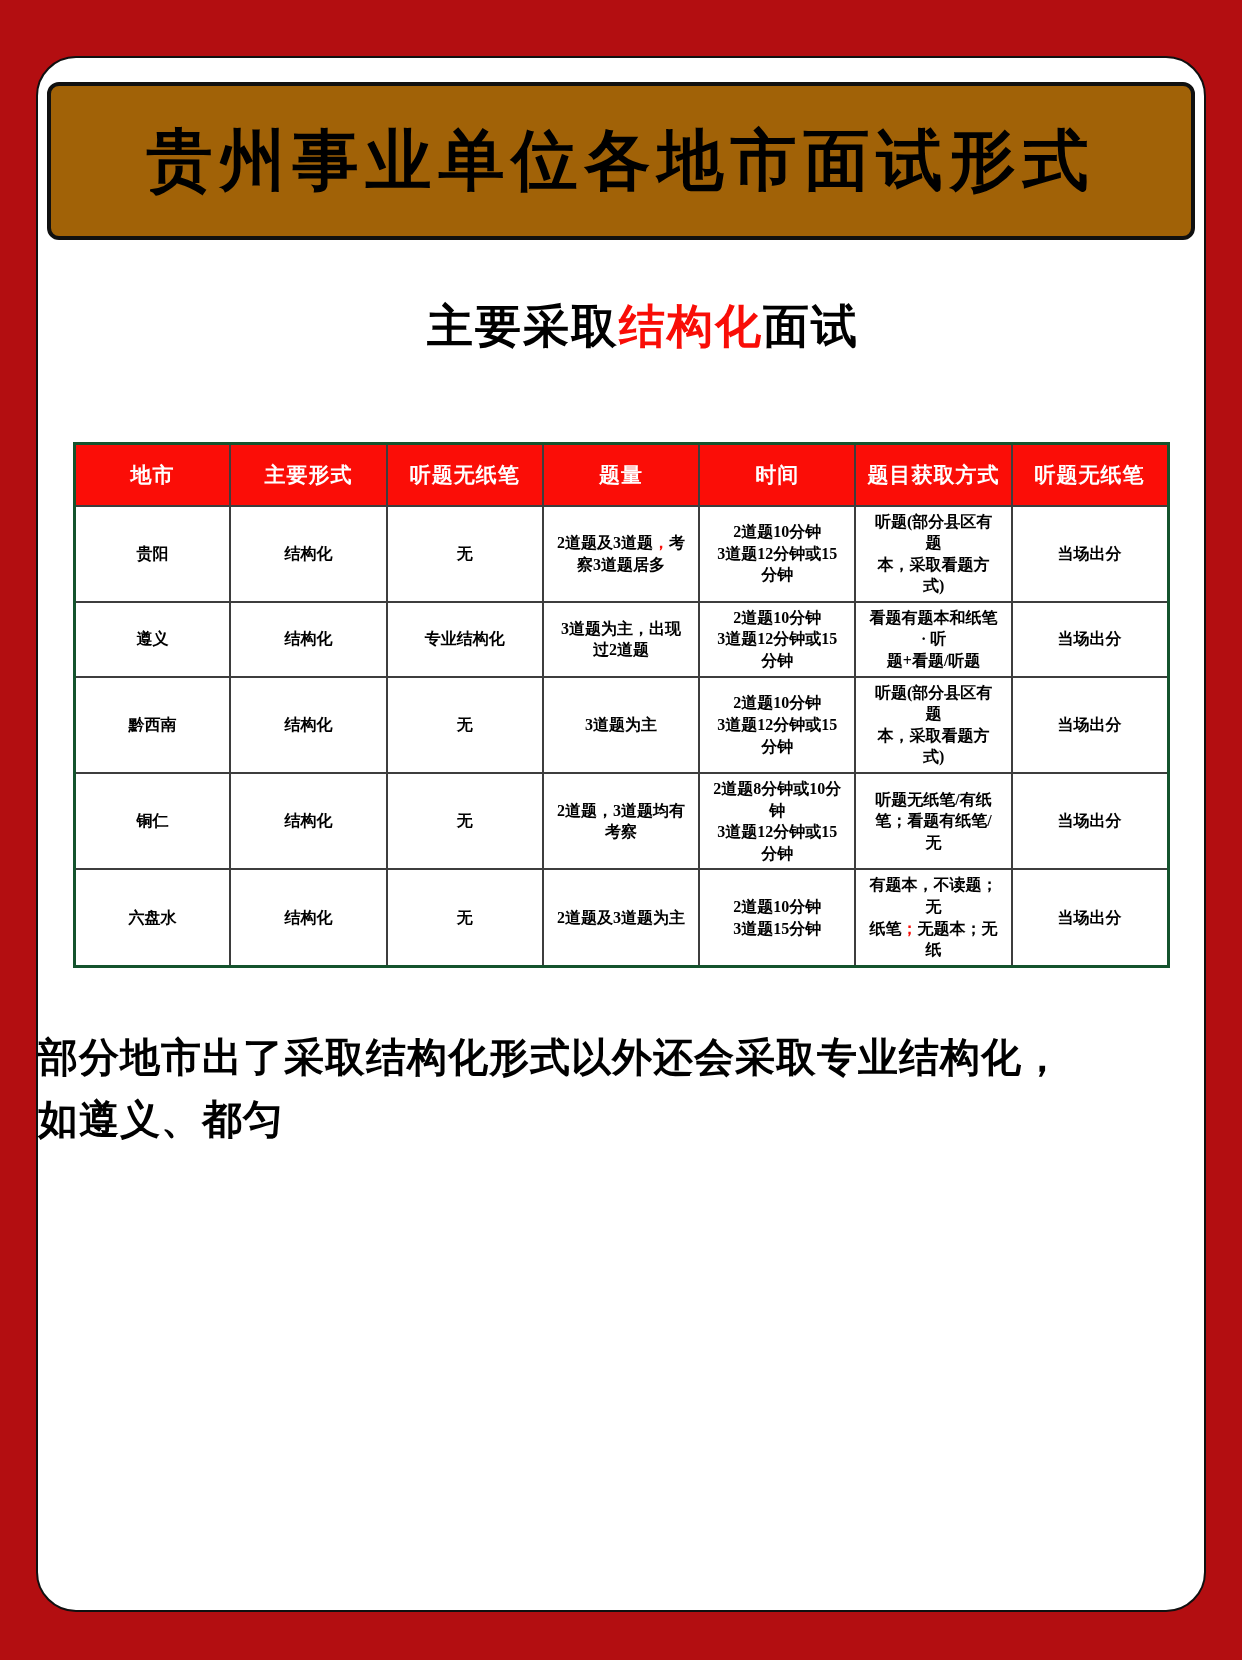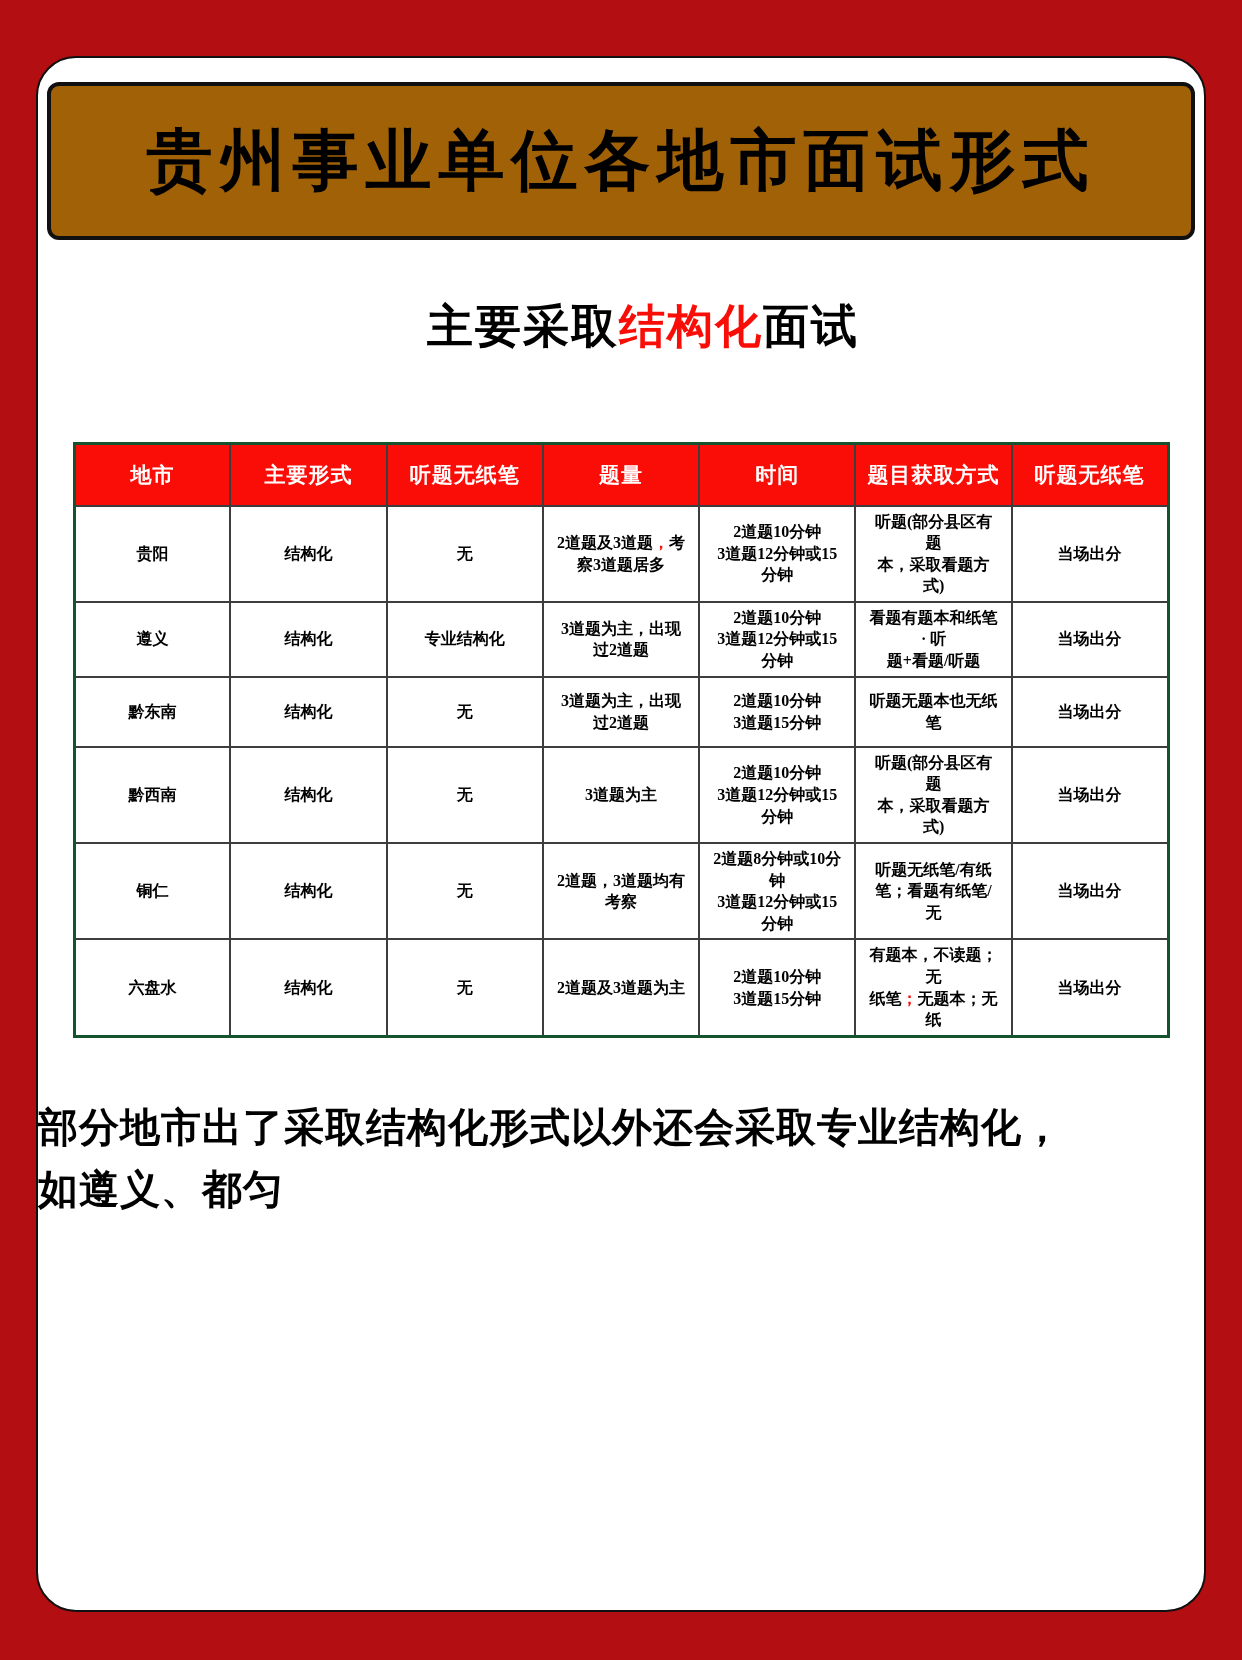--- a/index.html
+++ b/index.html
@@ -138,32 +138,20 @@
 过2道题</span></td>
           <td><span>2道题10分钟
 3道题12分钟或15
 分钟</span></td>
           <td><span>看题有题本和纸笔
 · 听
 题+看题/听题</span></td>
           <td><span>当场出分</span></td>
         </tr>
         <tr>
-          <td><span>黔东南</span></td>
-          <td><span>结构化</span></td>
-          <td><span>无</span></td>
-          <td><span>3道题为主，出现
-过2道题</span></td>
-          <td><span>2道题10分钟
-3道题15分钟</span></td>
-          <td><span>听题无题本也无纸
-笔</span></td>
-          <td><span>当场出分</span></td>
-        </tr>
-        <tr>
           <td><span>黔西南</span></td>
           <td><span>结构化</span></td>
           <td><span>无</span></td>
           <td><span>3道题为主</span></td>
           <td><span>2道题10分钟
 3道题12分钟或15
 分钟</span></td>
           <td><span>听题(部分县区有
 题
 本，采取看题方

